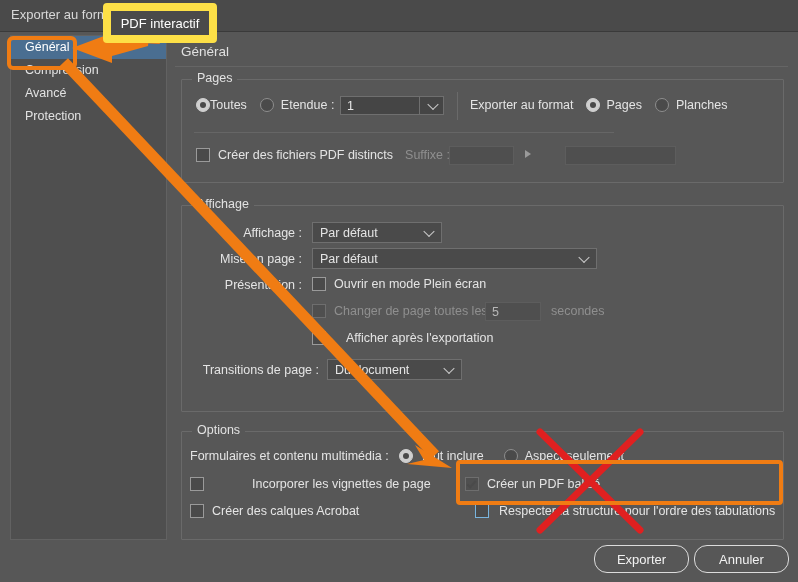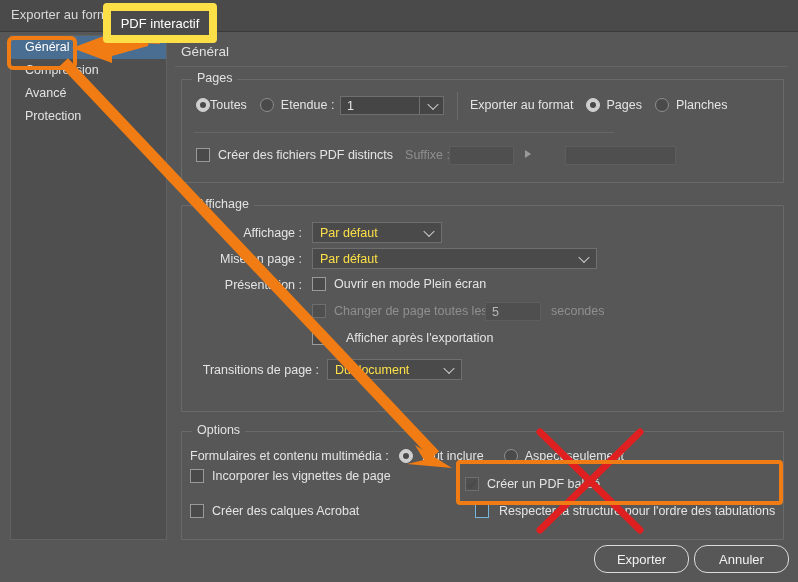--- a/index.html
+++ b/index.html
@@ -84,21 +84,21 @@
 
   
   .field{
     background:#454545;border:1px solid #6f6f6f;height:19px;
     display:flex;align-items:center;color:#e6e6e6;font-size:12.5px;
     padding-left:6px;box-sizing:border-box;position:relative;
   }
   .field.flat{background:#4f4f4f;border-color:#5d5d5d;}
   .select{
     background:#4a4a4a;border:1px solid #6f6f6f;height:21px;
-    display:flex;align-items:center;color:#fde047;font-size:12.5px;
+    display:flex;align-items:center;color:#e5e5e5;font-size:12.5px;
     padding-left:7px;box-sizing:border-box;position:relative;
   }
   .chev{
     position:absolute;right:8px;top:50%;width:7px;height:7px;
     border:solid #c9c9c9;border-width:0 1.6px 1.6px 0;
     transform:translateY(-70%) rotate(45deg);
   }
   .splitbtn{
     position:absolute;right:0;top:0;bottom:0;width:23px;
     border-left:1px solid #6f6f6f;
@@ -253,21 +253,21 @@
       <div class="legend">Options</div>
 
       <div class="row" style="left:8px;top:17px;">
         <span class="lbl">Formulaires et contenu multimédia :</span>
         <span class="radio on" style="margin-left:10px"></span>
         <span class="lbl" style="margin-left:7px">Tout inclure</span>
         <span class="radio" style="margin-left:20px"></span>
         <span class="lbl" style="margin-left:7px">Aspect seulement</span>
       </div>
 
-      <div class="row" style="left:8px;top:37px;">
+      <div class="row" style="left:8px;top:45px;gap:40px;">
         <span class="cb"></span>
         <span class="lbl" style="margin-left:8px">Incorporer les vignettes de page</span>
       </div>
 
       <div class="row" style="left:8px;top:72px;">
         <span class="cb"></span>
         <span class="lbl" style="margin-left:8px">Créer des calques Acrobat</span>
       </div>
 
       <div class="row" style="left:283px;top:45px;">

